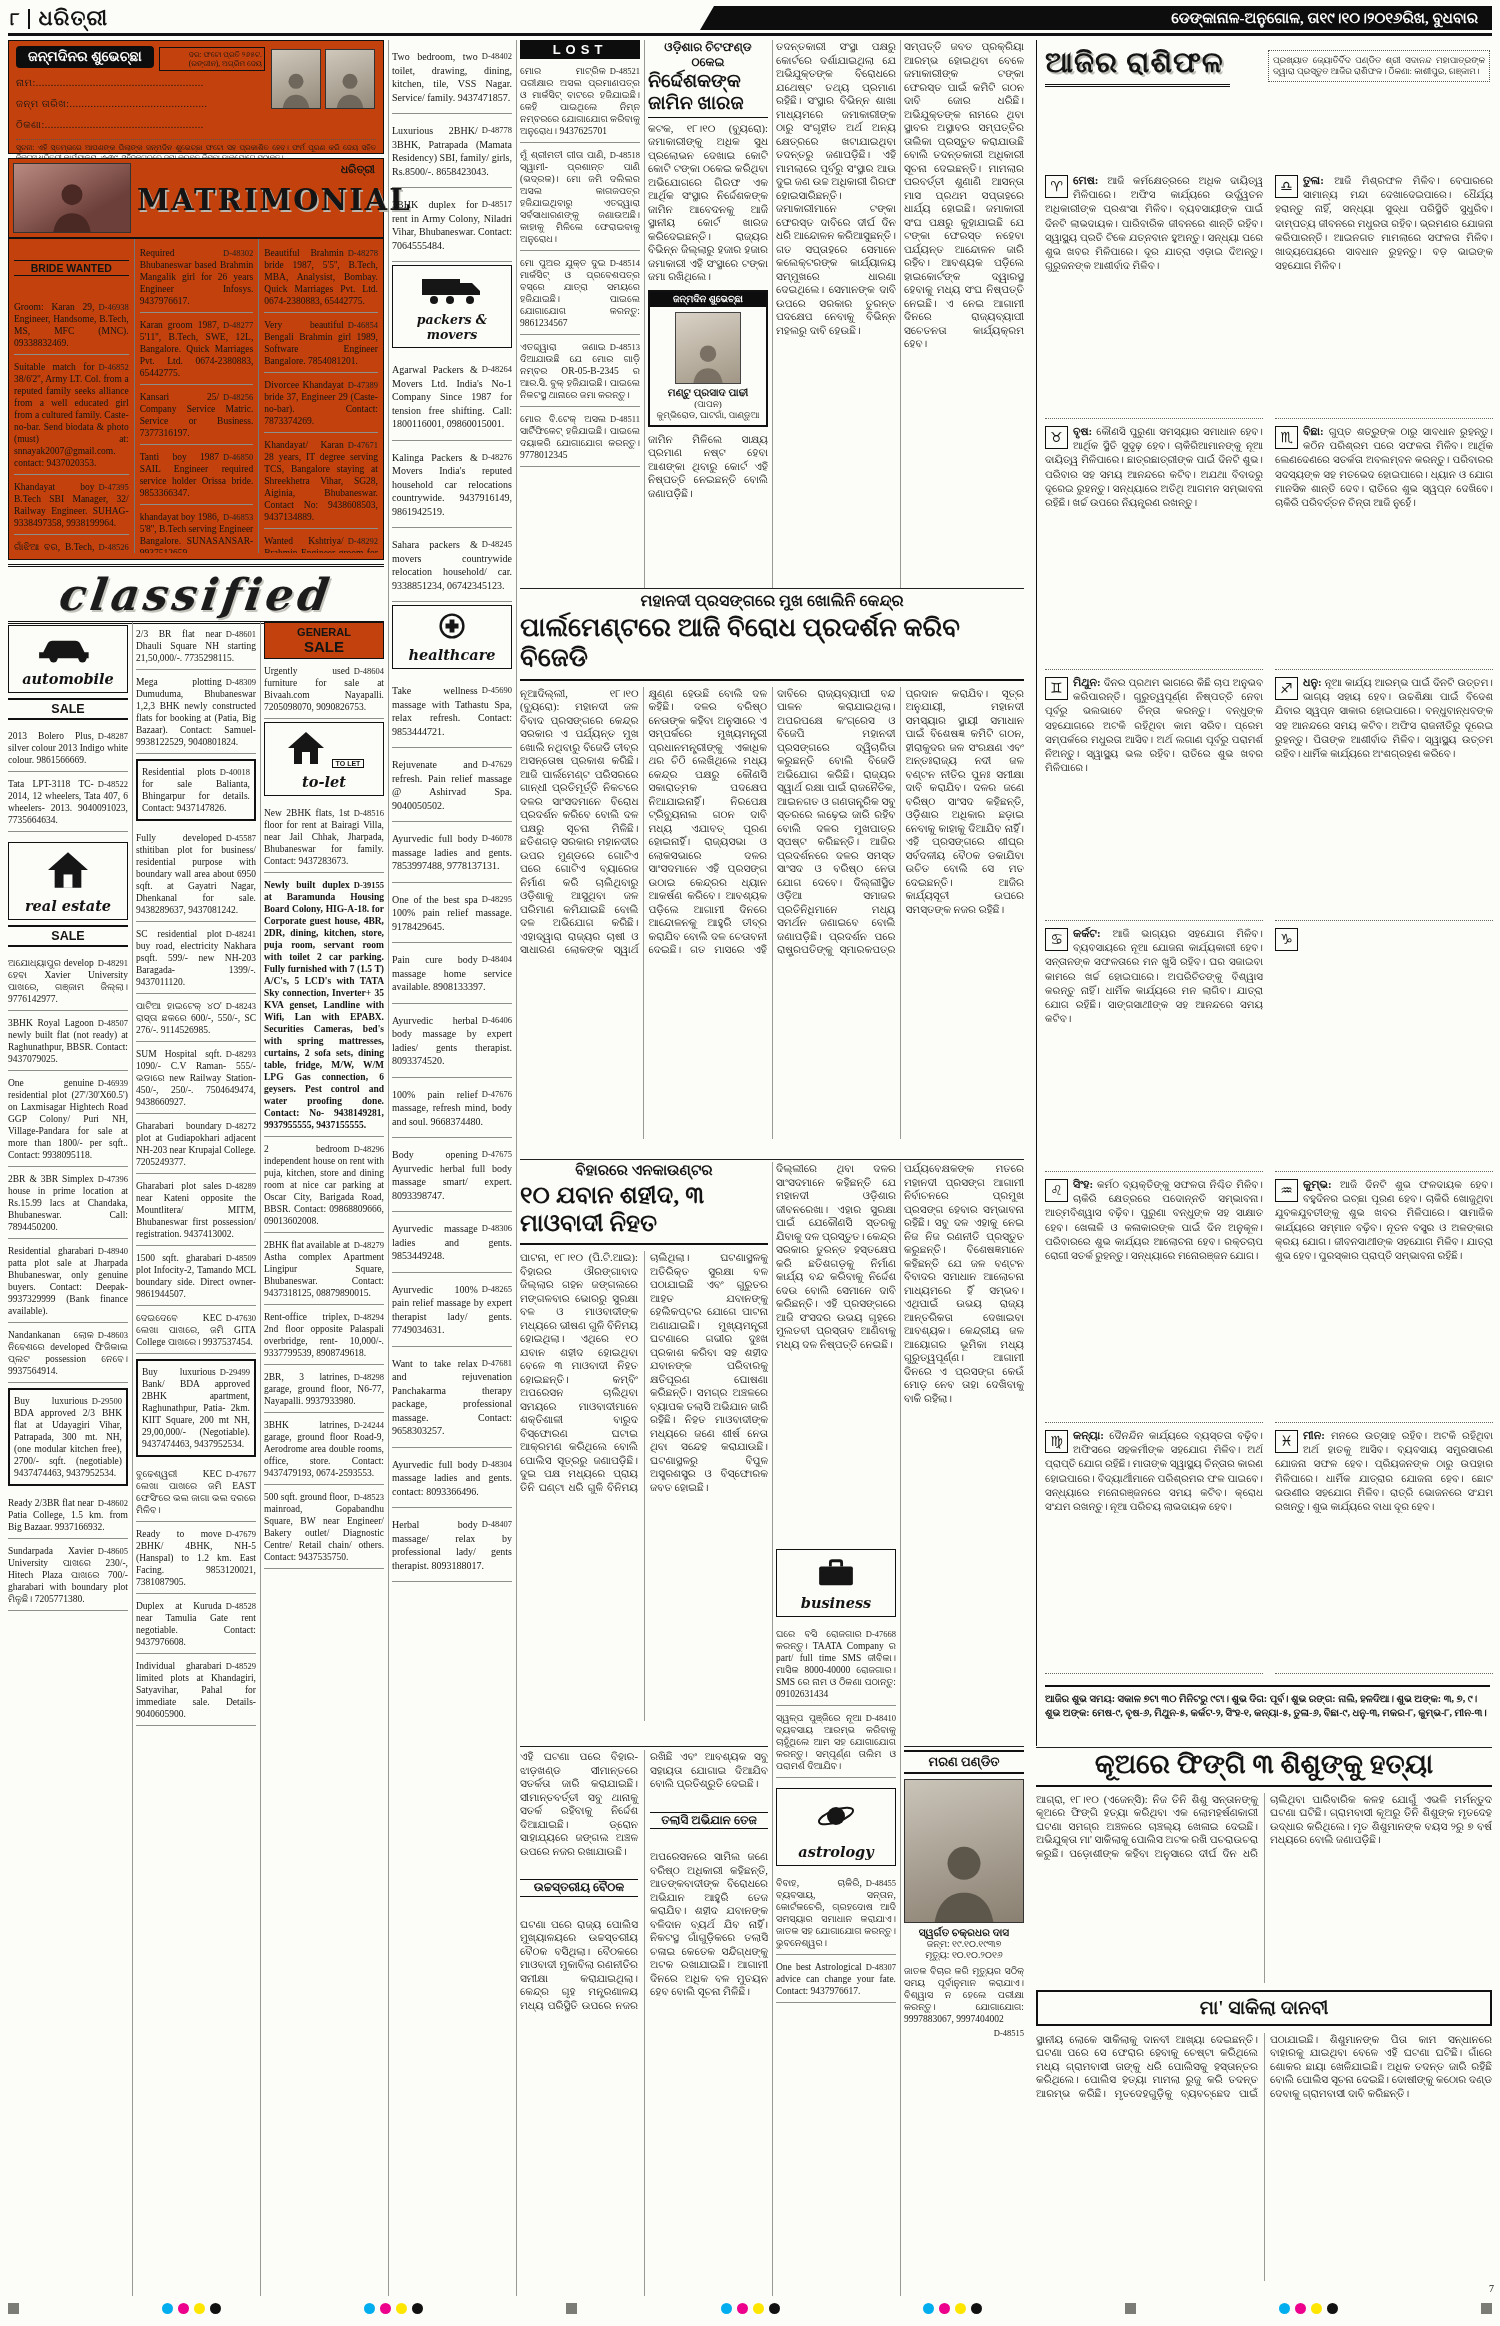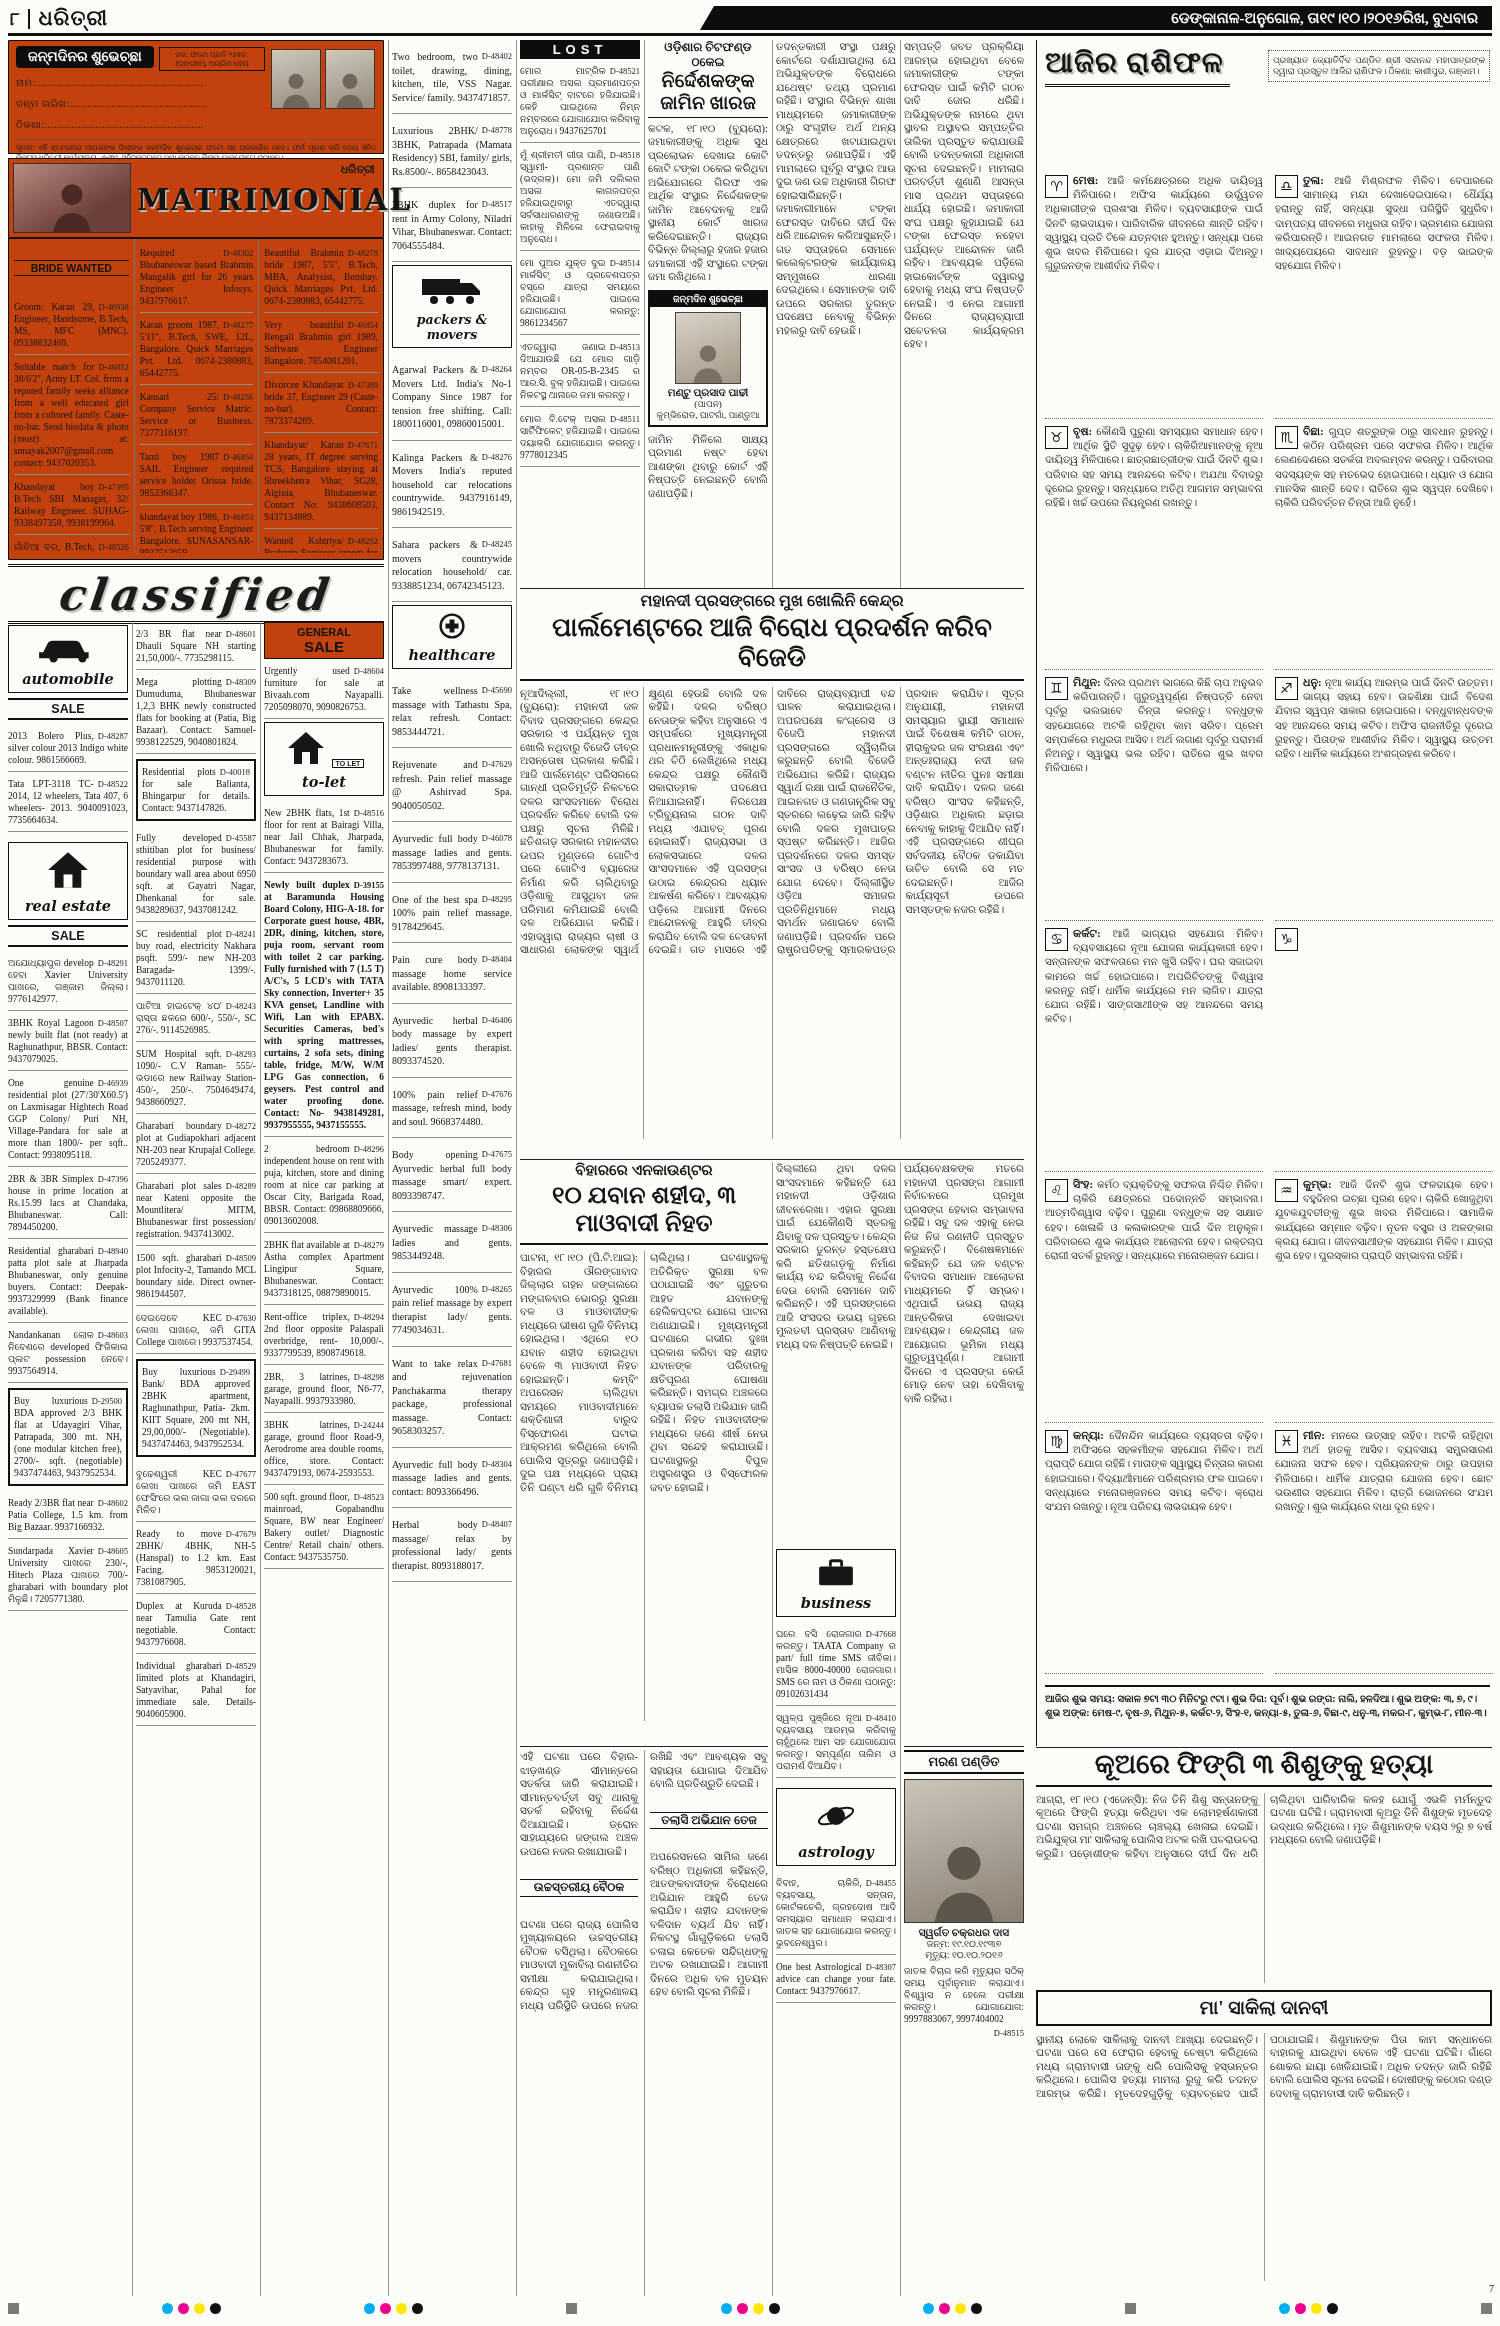--- a/index.html
+++ b/index.html
@@ -15,21 +15,21 @@
               display:flex;align-items:center;justify-content:flex-end;padding-right:14px;box-sizing:border-box;
               font-weight:bold;font-size:15px;clip-path:polygon(14px 0,100% 0,100% 100%,0 100%);}
   .toprule{position:absolute;left:8px;top:33px;width:1484px;height:2.5px;background:#111;}
   
   .bx{border:1.5px solid #111;box-sizing:border-box;background:#c2410c;}
   
   .bday{padding:5px 7px;}
   .bday .pill{display:inline-block;background:#0d0d0d;color:#fff;font-weight:bold;font-size:14px;
               padding:3px 12px;border-radius:4px;}
   .bday .rate{position:absolute;right:118px;top:6px;width:100px;border:1px solid #111;font-size:7.5px;
-              line-height:9px;padding:2px;text-align:center;}
+              line-height:9px;padding:2px;text-align:right;}
   .bday .fld{font-size:10px;letter-spacing:.5px;margin-top:9px;}
   .bday .notice{font-size:7.5px;line-height:9.5px;margin-top:8px;text-align:justify;border-top:1px dotted #555;padding-top:3px;}
   .kidphoto{position:absolute;width:48px;height:58px;background:linear-gradient(160deg,#cfc8bb,#948a7b);
             border:1px solid #333;display:flex;align-items:flex-end;justify-content:center;overflow:hidden;}
   
   .matri-head{height:78px;border-bottom:2px solid #111;position:relative;}
   .matri-img{position:absolute;left:4px;top:4px;width:116px;height:68px;border:1px solid #333;
              background:linear-gradient(150deg,#b98a80,#6d3f3a 70%);display:flex;align-items:flex-end;justify-content:center;overflow:hidden;}
   .matri-brand{position:absolute;right:8px;top:4px;font-size:11px;font-weight:bold;}
   .matri-title{position:absolute;left:128px;top:24px;width:240px;text-align:center;font-family:"DejaVu Serif",serif;
@@ -54,21 +54,21 @@
            border-top:2.5px solid #111;border-bottom:2.5px solid #111;padding:2px 0;margin:4px 0;}
   .iconbox{border:1.5px solid #111;text-align:center;padding:7px 2px 5px;margin:3px 0 5px;}
   .iconbox .lbl{font-family:"DejaVu Serif",serif;font-style:italic;font-weight:bold;font-size:14.5px;display:block;margin-top:3px;}
   .iconbox svg{display:inline-block;}
   .lostbar{background:#0d0d0d;color:#fff;font-family:"Liberation Sans",sans-serif;font-weight:bold;
            text-align:center;font-size:13px;letter-spacing:5px;padding:2px 0;}
   .tolet-sign{display:inline-block;border:1px solid #111;font-size:7px;font-weight:bold;padding:0 3px;
               font-family:"Liberation Sans",sans-serif;margin-top:2px;}
   
   .kick{font-weight:bold;text-align:center;}
-  .hl{font-weight:bold;text-align:center;line-height:1.15;}
+  .hl{font-weight:bold;line-height:1.15;}
   .art{font-size:10.5px;line-height:13.5px;text-align:justify;}
   .bsub{font-weight:bold;text-align:center;font-size:12px;border-top:1px solid #111;border-bottom:1px solid #111;
         margin:21px 0;padding:1px 0;break-inside:avoid;}
   .babyad{border:2px solid #111;margin:6px 0;text-align:center;padding-bottom:4px;}
   .babyad .strip{background:#0d0d0d;color:#fff;font-size:9.5px;font-weight:bold;padding:2px 0;}
   .babyphoto{width:64px;height:70px;margin:5px auto 3px;background:linear-gradient(160deg,#d9d2c6,#a29786);
              border:1px solid #444;display:flex;align-items:flex-end;justify-content:center;overflow:hidden;}
   
   .rashi{border-left:1px solid #111;padding-left:8px;box-sizing:border-box;}
   .rashi-title{font-weight:bold;font-size:29px;letter-spacing:1px;text-shadow:2px 2px 0 #bdbdb6;

